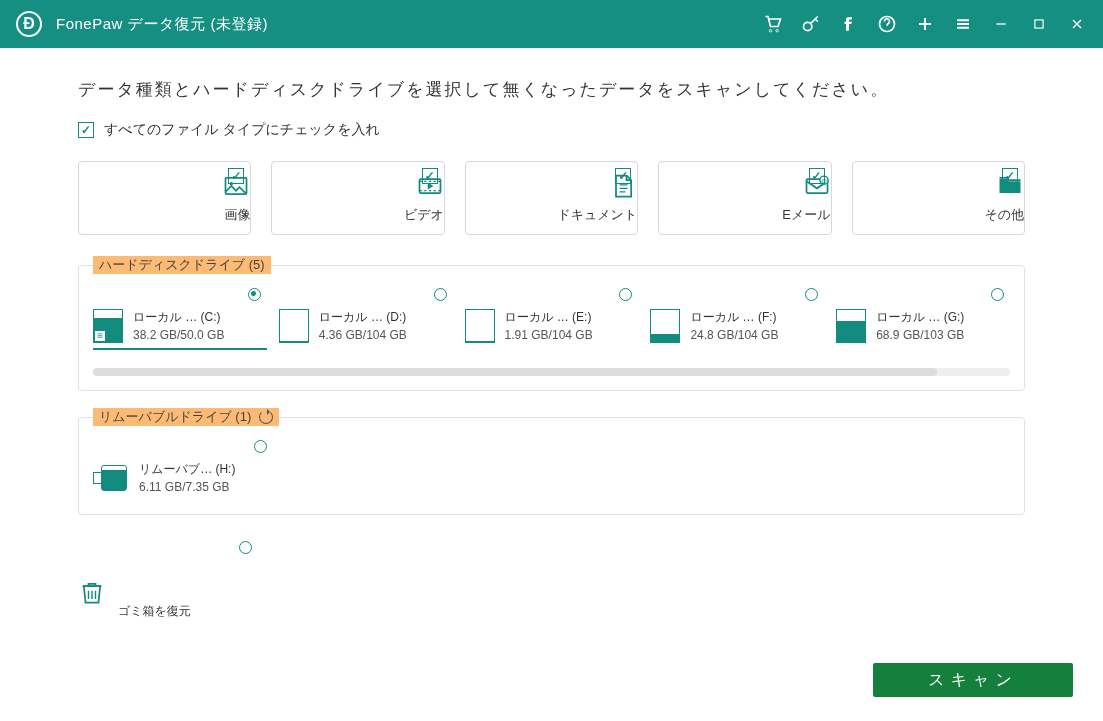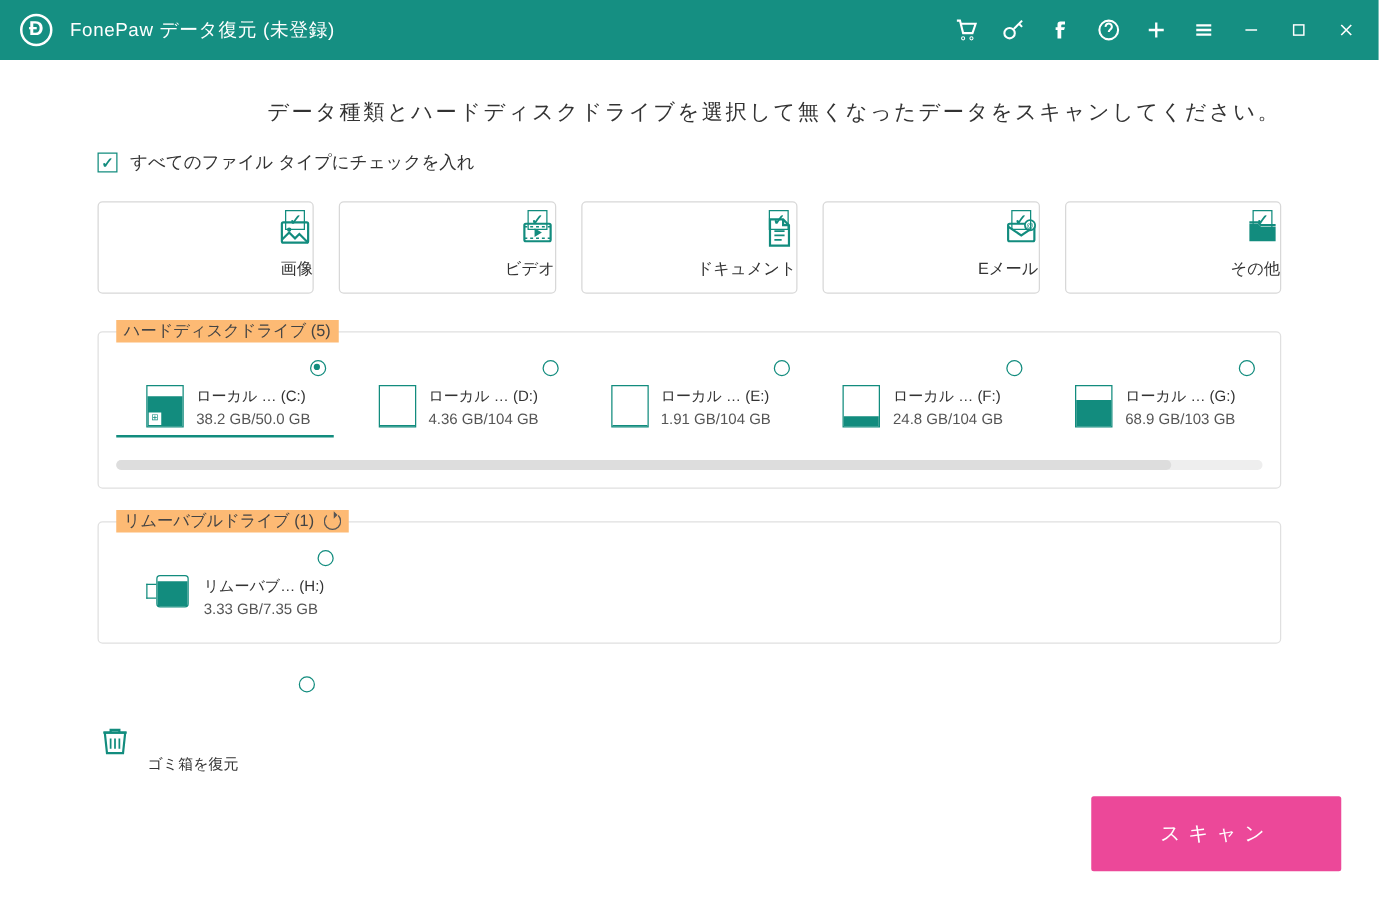--- a/index.html
+++ b/index.html
@@ -27,21 +27,21 @@
   margin-right: 14px;
 }
 .titlebar-title { font-size: 15px; letter-spacing: 0.5px; }
 .titlebar-spacer { flex: 1; }
 .titlebar-icons { display: flex; gap: 18px; align-items: center; }
 .titlebar-icon { width: 20px; height: 20px; cursor: pointer; display: flex; align-items: center; justify-content: center; }
 .titlebar-icon svg { stroke: #fff; fill: none; }
 
 .content { padding: 30px 78px 20px 78px; }
 .instruction {
-  text-align: right;
+  text-align: left;
   font-size: 17px;
   color: #333;
   letter-spacing: 2px;
   margin-bottom: 20px;
 }
 .check-all-row {
   display: flex; align-items: center; gap: 10px;
   font-size: 14px; color: #333; margin-bottom: 22px;
 }
 .checkbox {
@@ -128,21 +128,21 @@
   background: #fff;
 }
 .radio.selected::after {
   content: "";
   position: absolute;
   top: 2px; left: 2px;
   width: 5px; height: 5px;
   background: #128c7e;
   border-radius: 50%;
 }
-.drive-body { display: flex; gap: 10px; padding-top: 10px; margin-left: 24px; }
+.drive-body { display: flex; gap: 10px; align-items: center; padding-top: 10px; }
 .drive-icon {
   width: 30px; height: 34px;
   border: 1.5px solid #128c7e;
   position: relative;
   background: #fff;
   flex-shrink: 0;
 }
 .drive-icon .fill {
   position: absolute;
   bottom: 0; left: 0; right: 0;
@@ -209,24 +209,24 @@
 }
 .recycle-row .radio { top: 0; right: 6px; }
 .trash-icon { width: 28px; height: 30px; }
 .recycle-label { font-size: 12px; color: #333; margin-top: 40px; }
 
 .footer {
   position: absolute;
   bottom: 24px; right: 30px;
 }
 .scan-btn {
-  background: #ec4899;
+  background: #15803d;
   color: #fff;
   border: none;
-  width: 200px; height: 60px;
+  width: 200px; height: 34px;
   font-size: 16px;
   letter-spacing: 6px;
   cursor: pointer;
   border-radius: 2px;
 }
 </style>
 </head>
 <body>
 
 <div class="titlebar">
@@ -428,21 +428,21 @@
     <span class="radio"></span>
     <div class="drive-body">
       <div class="usb-icon">
         <div class="plug"></div>
         <div class="body">
                 <div class="fill" style="height:83%"></div>
               </div>
       </div>
       <div class="drive-info">
         <div class="drive-name">リムーバブ… (H:)</div>
-        <div class="drive-size">3.33 GB/7.35 GB</div>
+        <div class="drive-size">6.11 GB/7.35 GB</div>
       </div>
     </div>
         </div>
       </div>
   </div>
 
   <div class="recycle-row">
     <span class="radio"></span>
     <svg class="trash-icon" viewBox="0 0 24 24">
       <path d="M5 7h14l-1.5 14h-11z" fill="none" stroke="#128c7e" stroke-width="1.5"></path>

